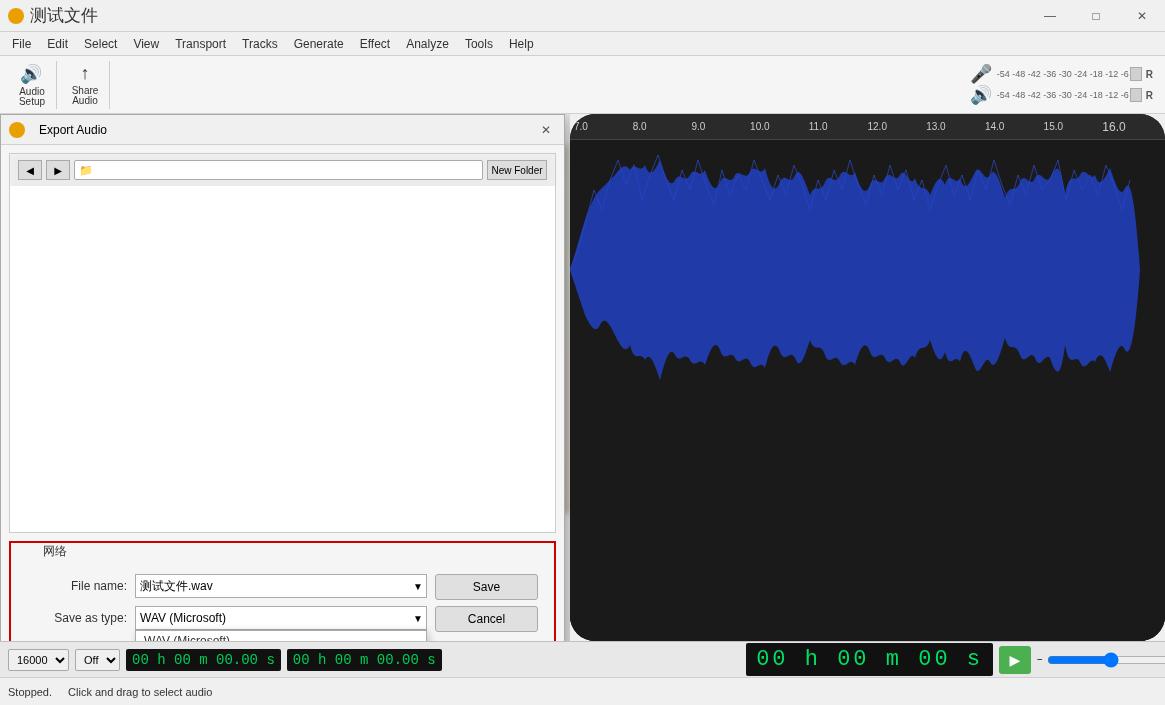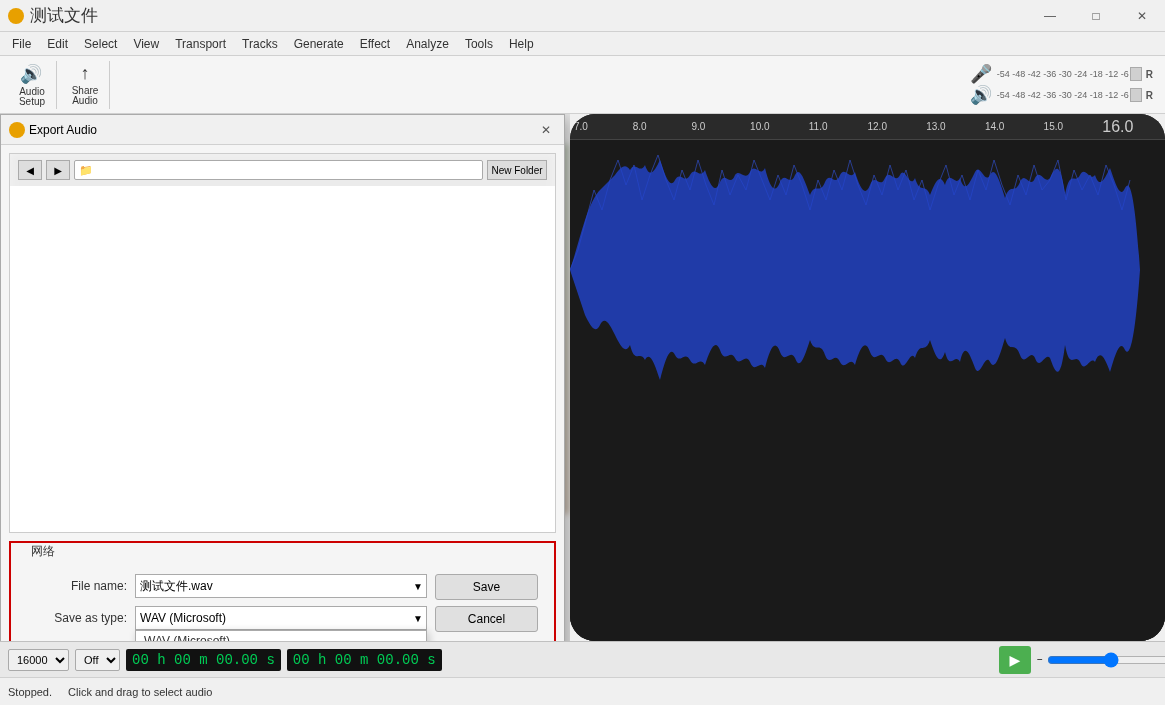--- a/index.html
+++ b/index.html
@@ -113,21 +113,21 @@
       box-shadow: 4px 4px 16px rgba(0,0,0,0.3);
       z-index: 200;
     }
     .dialog-title-bar {
       background: #f0f0f0;
       height: 30px;
       display: flex;
       align-items: center;
       padding: 0 8px;
       border-bottom: 1px solid #d0d0d0;
-      gap: 4px;
+      gap: 14px;
     }
     .dialog-icon { width: 16px; height: 16px; background: #e8a000; border-radius: 50%; }
     .dialog-title-text { font-size: 12px; flex: 1; }
     .dialog-close-btn {
       width: 20px; height: 20px; background: transparent; border: none;
       cursor: pointer; display: flex; align-items: center; justify-content: center;
       font-size: 12px; color: #555;
     }
 
     
@@ -359,21 +359,21 @@
           <button style="width: 60px; height: 20px; font-size: 10px; background: #ddd; border: 1px solid #aaa; cursor: pointer;">New Folder</button>
         </div>
 
         <div style="position: absolute; top: 32px; left: 0; right: 0; bottom: 0; background: white; padding: 8px;">
         </div>
       </div>
 
       <div class="dialog-form">
 
         <div style="position: relative;">
-          <span class="network-label" style="position: relative; left: 4px; top: 0; display: block; margin-bottom: 6px;">网络</span>
+          <span class="network-label" style="position: relative; left: 16px; top: 0; display: block; margin-bottom: 6px;">网络</span>
 
           <div style="display: flex; gap: 8px;">
 
             <div style="flex: 1;">
 
               <div class="form-row">
                 <span class="form-label">File name:</span>
                 <div class="select-wrapper">
                   <input class="form-input" type="text" value="测试文件.wav" style="">
                   <span class="dropdown-arrow">▼</span>
@@ -412,21 +412,21 @@
       <div style="display: flex; width: 100%; position: relative; height: 100%; align-items: center;">
         <span style="position: absolute; left: 0%; color: #ccc; font-size: 10px;">7.0</span>
         <span style="position: absolute; left: 10%; color: #ccc; font-size: 10px;">8.0</span>
         <span style="position: absolute; left: 20%; color: #ccc; font-size: 10px;">9.0</span>
         <span style="position: absolute; left: 30%; color: #ccc; font-size: 10px;">10.0</span>
         <span style="position: absolute; left: 40%; color: #ccc; font-size: 10px;">11.0</span>
         <span style="position: absolute; left: 50%; color: #ccc; font-size: 10px;">12.0</span>
         <span style="position: absolute; left: 60%; color: #ccc; font-size: 10px;">13.0</span>
         <span style="position: absolute; left: 70%; color: #ccc; font-size: 10px;">14.0</span>
         <span style="position: absolute; left: 80%; color: #ccc; font-size: 10px;">15.0</span>
-        <span style="position: absolute; left: 90%; color: #ccc; font-size: 16px;">16.0</span>
+        <span style="position: absolute; left: 90%; color: #ccc; font-size: 12px;">16.0</span>
       </div>
     </div>
 
     <div class="waveform-area">
       <svg width="100%" height="100%" xmlns="http://www.w3.org/2000/svg">
 
         <rect width="100%" height="100%" fill="#1a1a1a"></rect>
 
         <g transform="translate(0, 0)">
 
@@ -484,20 +484,23 @@
   <div style="background: #111; color: #00cc55; font-family: 'Courier New', monospace; font-size: 14px; padding: 3px 6px; border-radius: 2px; white-space: nowrap;">
     <span>00 h 00 m 00.00 s</span>
   </div>
 
   <div style="background: #111; color: #00cc55; font-family: 'Courier New', monospace; font-size: 14px; padding: 3px 6px; border-radius: 2px; white-space: nowrap;">
     <span>00 h 00 m 00.00 s</span>
   </div>
 
   <div style="flex: 1;"></div>
 
+  <div class="time-display">
+    <span>00 h 00 m 00 s</span>
+  </div>
 
   <button style="width: 32px; height: 28px; background: #4CAF50; border: none; border-radius: 3px; color: white; font-size: 14px; cursor: pointer; display: flex; align-items: center; justify-content: center;">
     <span>▶</span>
   </button>
 
   <div style="display: flex; align-items: center; gap: 4px; width: 120px;">
     <span style="font-size: 10px;">−</span>
     <input type="range" style="flex: 1 1 0%;" min="0" max="100" value="50">
 
   </div>

